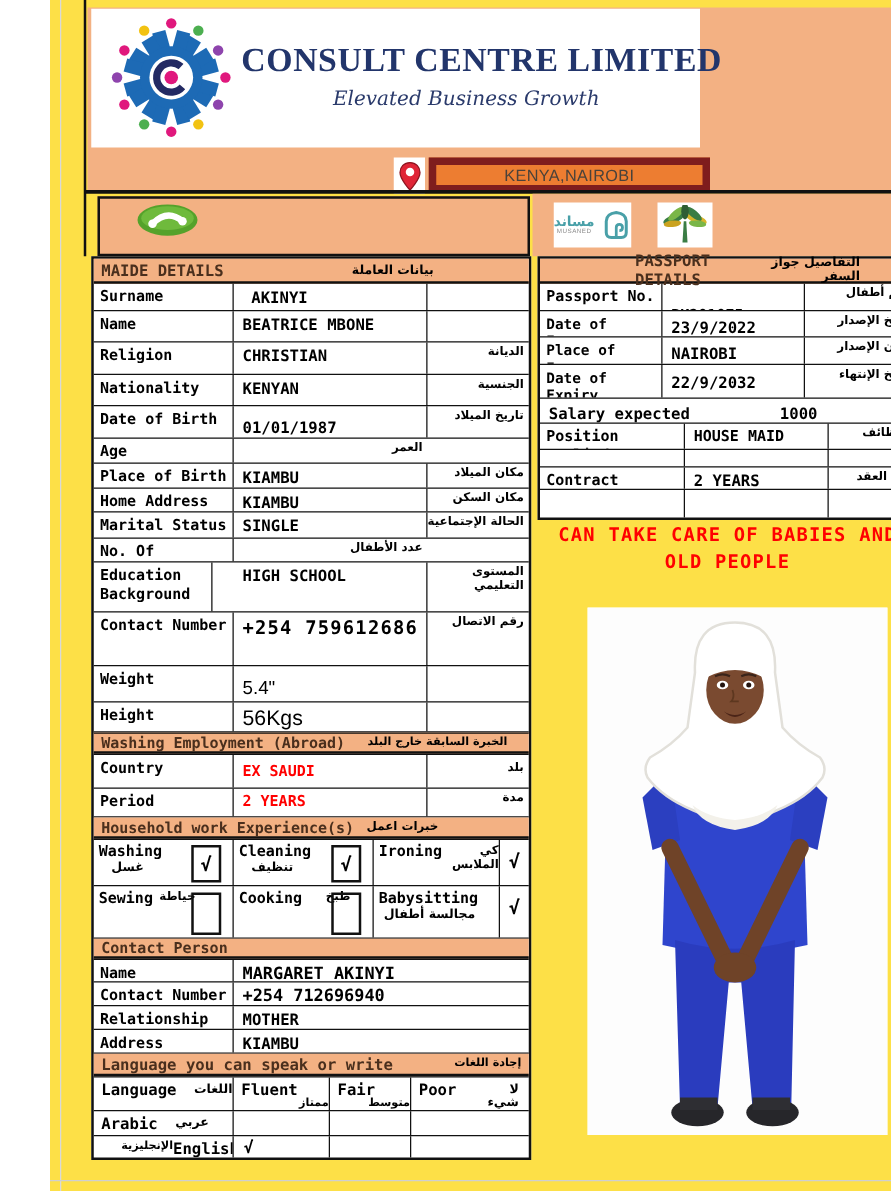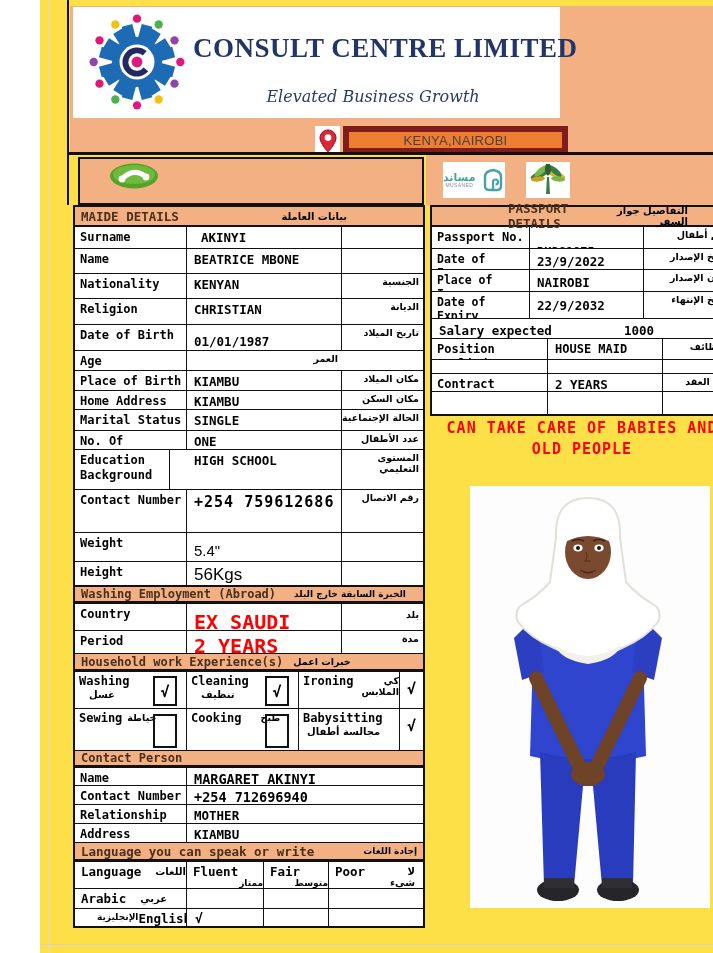--- a/index.html
+++ b/index.html
@@ -21,21 +21,21 @@
   .hdr-rule { position:absolute; left:28px; top:152px; width:668px; height:3px; background:#111; }
 
   .logo-box { position:absolute; left:3px; top:1px; width:487px; height:111px; background:#fff; }
   .logo-svg { position:absolute; left:14px; top:5px; }
   .co-name {
     position:absolute; left:120px; top:26px; width:360px; text-align:center;
     font-family:"Liberation Serif","DejaVu Serif",serif; font-weight:bold;
     font-size:27px; color:#22356B; letter-spacing:.5px; white-space:nowrap;
   }
   .co-tag {
-    position:absolute; left:120px; top:80px; width:360px; text-align:center;
+    position:absolute; left:120px; top:62px; width:360px; text-align:center;
     font-family:"DejaVu Serif",serif; font-style:italic; font-size:16px; color:#2a3a6b;
   }
   .pin-box { position:absolute; left:245px; top:120px; width:25px; height:29px; background:#fff; display:flex; align-items:center; justify-content:center; }
   .loc-btn {
     position:absolute; left:273px; top:120px; width:225px; height:28px;
     background:#ED7D31; border:6px solid #7f1d1d; display:flex; align-items:center; justify-content:center;
     font-family:"Liberation Sans",sans-serif; font-size:13px; color:#4a423a; letter-spacing:.3px;
   }
 
   .phone-panel {
@@ -66,21 +66,21 @@
   .m-cols  { grid-template-columns:112px 155px 1fr; }
   .p-cols  { grid-template-columns:98px 114px 1fr; }
   .p-cols2 { grid-template-columns:116px 115px 1fr; }
   .r3 > div { border-right:1px solid #111; overflow:hidden; }
   .r3 > div:last-child { border-right:none; }
   .r3:last-child { border-bottom:none; }
 
   .c-label { font-weight:bold; font-size:12px; padding:3px 2px 0 5px; line-height:1.25; color:#000; }
   .c-value { font-weight:bold; font-size:12.5px; padding:3px 2px 0 7px; color:#000; }
   .c-ar    { font-size:9.5px; text-align:right; padding:2px 4px 0 0; font-family:"DejaVu Sans",sans-serif; font-weight:bold; direction:rtl; }
-  .v-red   { color:#FF0000; font-size:20px; }
+  .v-red   { color:#FF0000; font-size:12px; }
   .v-big   { font-size:15px; letter-spacing:1px; }
   .v-sans  { font-family:"Liberation Sans",sans-serif; font-weight:normal; font-size:15px; padding-top:9px; }
   .v-sans2 { font-family:"Liberation Sans",sans-serif; font-weight:normal; font-size:17px; padding-top:3px; }
   .v-mid   { padding-top:9px; }
 
   
   .hrow { display:grid; grid-template-columns:112px 112px 101px 1fr; border-bottom:1px solid #111; }
   .hrow > div { border-right:1px solid #111; position:relative; }
   .hrow > div:last-child { border-right:none; }
   .hlab { font-weight:bold; font-size:12px; padding:2px 0 0 4px; color:#000; }
@@ -224,31 +224,31 @@
     <div class="r3 m-cols" style="height:22px">
       <div class="c-label">Surname</div>
       <div class="c-value" style="padding-left:14px">AKINYI</div>
       <div class="c-ar"></div>
     </div>
     <div class="r3 m-cols" style="height:25px">
       <div class="c-label">Name</div>
       <div class="c-value">BEATRICE MBONE</div>
       <div class="c-ar"></div>
     </div>
+    <div class="r3 m-cols" style="height:26px">
+      <div class="c-label">Religion</div>
+      <div class="c-value">CHRISTIAN</div>
+      <div class="c-ar">الديانة</div>
+    </div>
     <div class="r3 m-cols" style="height:25px">
       <div class="c-label">Nationality</div>
       <div class="c-value">KENYAN</div>
       <div class="c-ar">الجنسية</div>
     </div>
     <div class="r3 m-cols" style="height:26px">
-      <div class="c-label">Religion</div>
-      <div class="c-value">CHRISTIAN</div>
-      <div class="c-ar">الديانة</div>
-    </div>
-    <div class="r3 m-cols" style="height:26px">
       <div class="c-label">Date of Birth</div>
       <div class="c-value v-mid">01/01/1987</div>
       <div class="c-ar">تاريخ الميلاد</div>
     </div>
     <div class="r3 m-cols" style="height:20px">
       <div class="c-label">Age</div>
       <div class="c-ar">العمر</div>
     </div>
     <div class="r3 m-cols" style="height:20px">
       <div class="c-label">Place of Birth</div>
@@ -260,21 +260,20 @@
       <div class="c-value">KIAMBU</div>
       <div class="c-ar">مكان السكن</div>
     </div>
     <div class="r3 m-cols" style="height:21px">
       <div class="c-label">Marital Status</div>
       <div class="c-value">SINGLE</div>
       <div class="c-ar">الحالة الإجتماعية</div>
     </div>
     <div class="r3 m-cols" style="height:19px">
       <div class="c-label">No. Of Children</div>
-      <div class="c-value">ONE</div>
       <div class="c-ar">عدد الأطفال</div>
     </div>
     <div class="r3 m-cols" style="height:40px">
       <div class="c-label" style="width:95px">Education Background</div>
       <div class="c-value">HIGH SCHOOL</div>
       <div class="c-ar">المستوى التعليمي</div>
     </div>
     <div class="r3 m-cols" style="height:43px">
       <div class="c-label">Contact Number</div>
       <div class="c-value v-big">+254 759612686</div>

